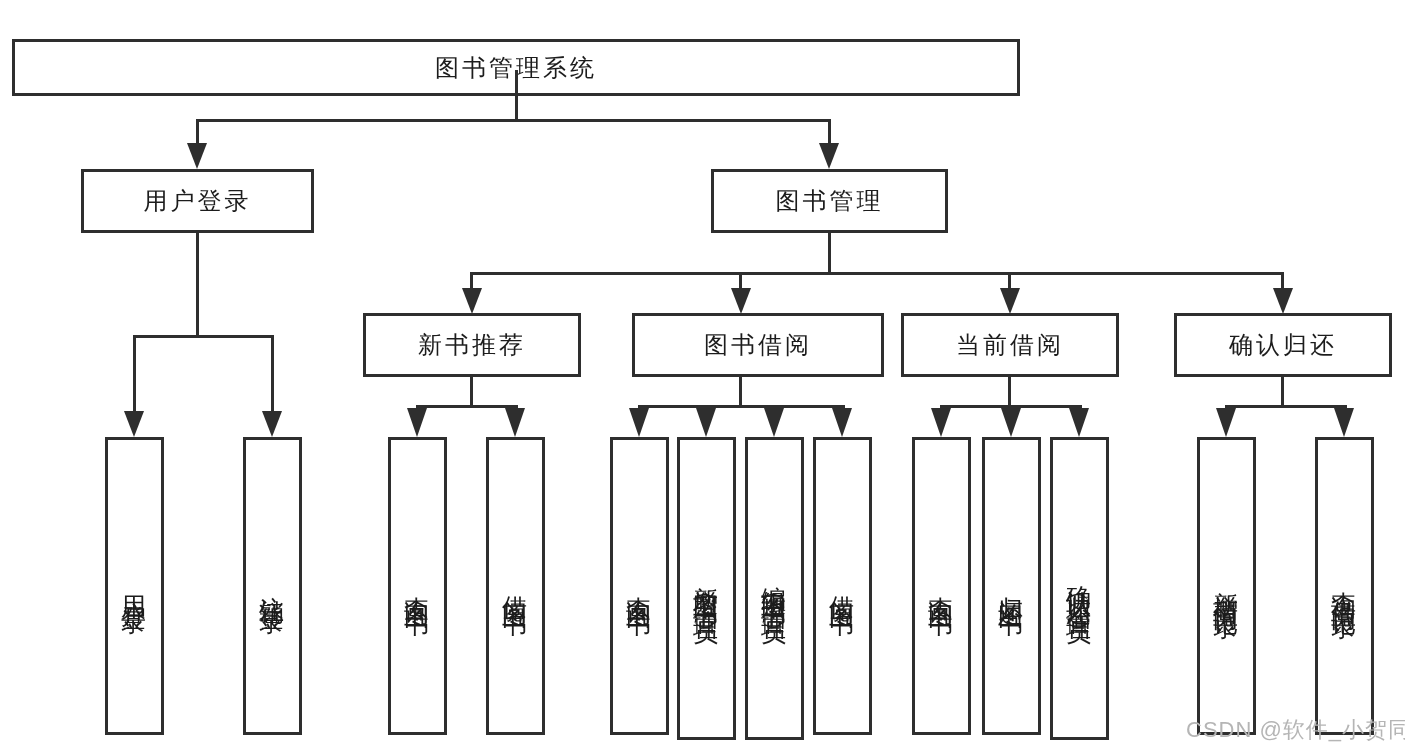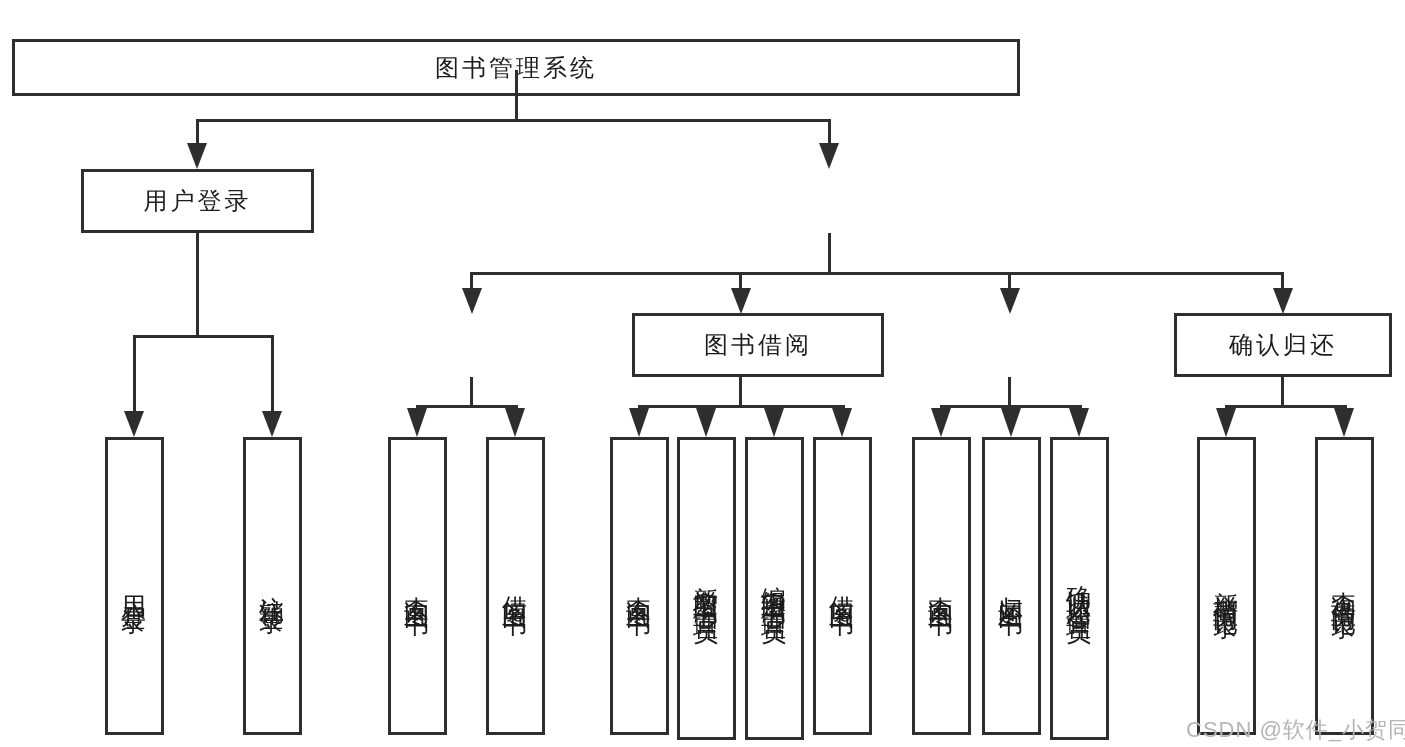--- a/index.html
+++ b/index.html
@@ -69,40 +69,43 @@
   <div class="node" style="left:12px; top:13px; width:1008px; height:57px;margin-top:26px;">图书管理系统</div>
 
   <div class="line" style="left:515px; top:70px; width:3px; height:49px;"></div>
   <div class="line" style="left:196px; top:119px; width:635px; height:3px;"></div>
   <div class="line" style="left:196px; top:122px; width:3px; height:23px;"></div>
   <div class="arrow" style="left:187px; top:143px;"></div>
   <div class="line" style="left:828px; top:122px; width:3px; height:23px;"></div>
   <div class="arrow" style="left:819px; top:143px;"></div>
 
   <div class="node" style="left:81px; top:169px; width:233px; height:64px;">用户登录</div>
+  <div class="node" style="left:711px; top:169px; width:237px; height:64px;">图书管理</div>
 
   <div class="line" style="left:196px; top:233px; width:3px; height:105px;"></div>
   <div class="line" style="left:133px; top:335px; width:141px; height:3px;"></div>
   <div class="line" style="left:133px; top:338px; width:3px; height:74px;"></div>
   <div class="arrow" style="left:124px; top:411px;"></div>
   <div class="line" style="left:271px; top:338px; width:3px; height:74px;"></div>
   <div class="arrow" style="left:262px; top:411px;"></div>
 
   <div class="line" style="left:828px; top:233px; width:3px; height:42px;"></div>
   <div class="line" style="left:470px; top:272px; width:814px; height:3px;"></div>
   <div class="line" style="left:470px; top:275px; width:3px; height:15px;"></div>
   <div class="arrow" style="left:462px; top:288px;"></div>
   <div class="line" style="left:739px; top:275px; width:3px; height:15px;"></div>
   <div class="arrow" style="left:731px; top:288px;"></div>
   <div class="line" style="left:1008px; top:275px; width:3px; height:15px;"></div>
   <div class="arrow" style="left:1000px; top:288px;"></div>
   <div class="line" style="left:1281px; top:275px; width:3px; height:15px;"></div>
   <div class="arrow" style="left:1273px; top:288px;"></div>
 
+  <div class="node" style="left:363px; top:313px; width:218px; height:64px;">新书推荐</div>
   <div class="node" style="left:632px; top:313px; width:252px; height:64px;">图书借阅</div>
+  <div class="node" style="left:901px; top:313px; width:218px; height:64px;">当前借阅</div>
   <div class="node" style="left:1174px; top:313px; width:218px; height:64px;">确认归还</div>
 
   <div class="line" style="left:470px; top:377px; width:3px; height:31px;"></div>
   <div class="line" style="left:416px; top:405px; width:102px; height:3px;"></div>
   <div class="arrow tall" style="left:407px; top:408px;"></div>
   <div class="arrow tall" style="left:505px; top:408px;"></div>
 
   <div class="line" style="left:739px; top:377px; width:3px; height:31px;"></div>
   <div class="line" style="left:638px; top:405px; width:207px; height:3px;"></div>
   <div class="arrow tall" style="left:629px; top:408px;"></div>

